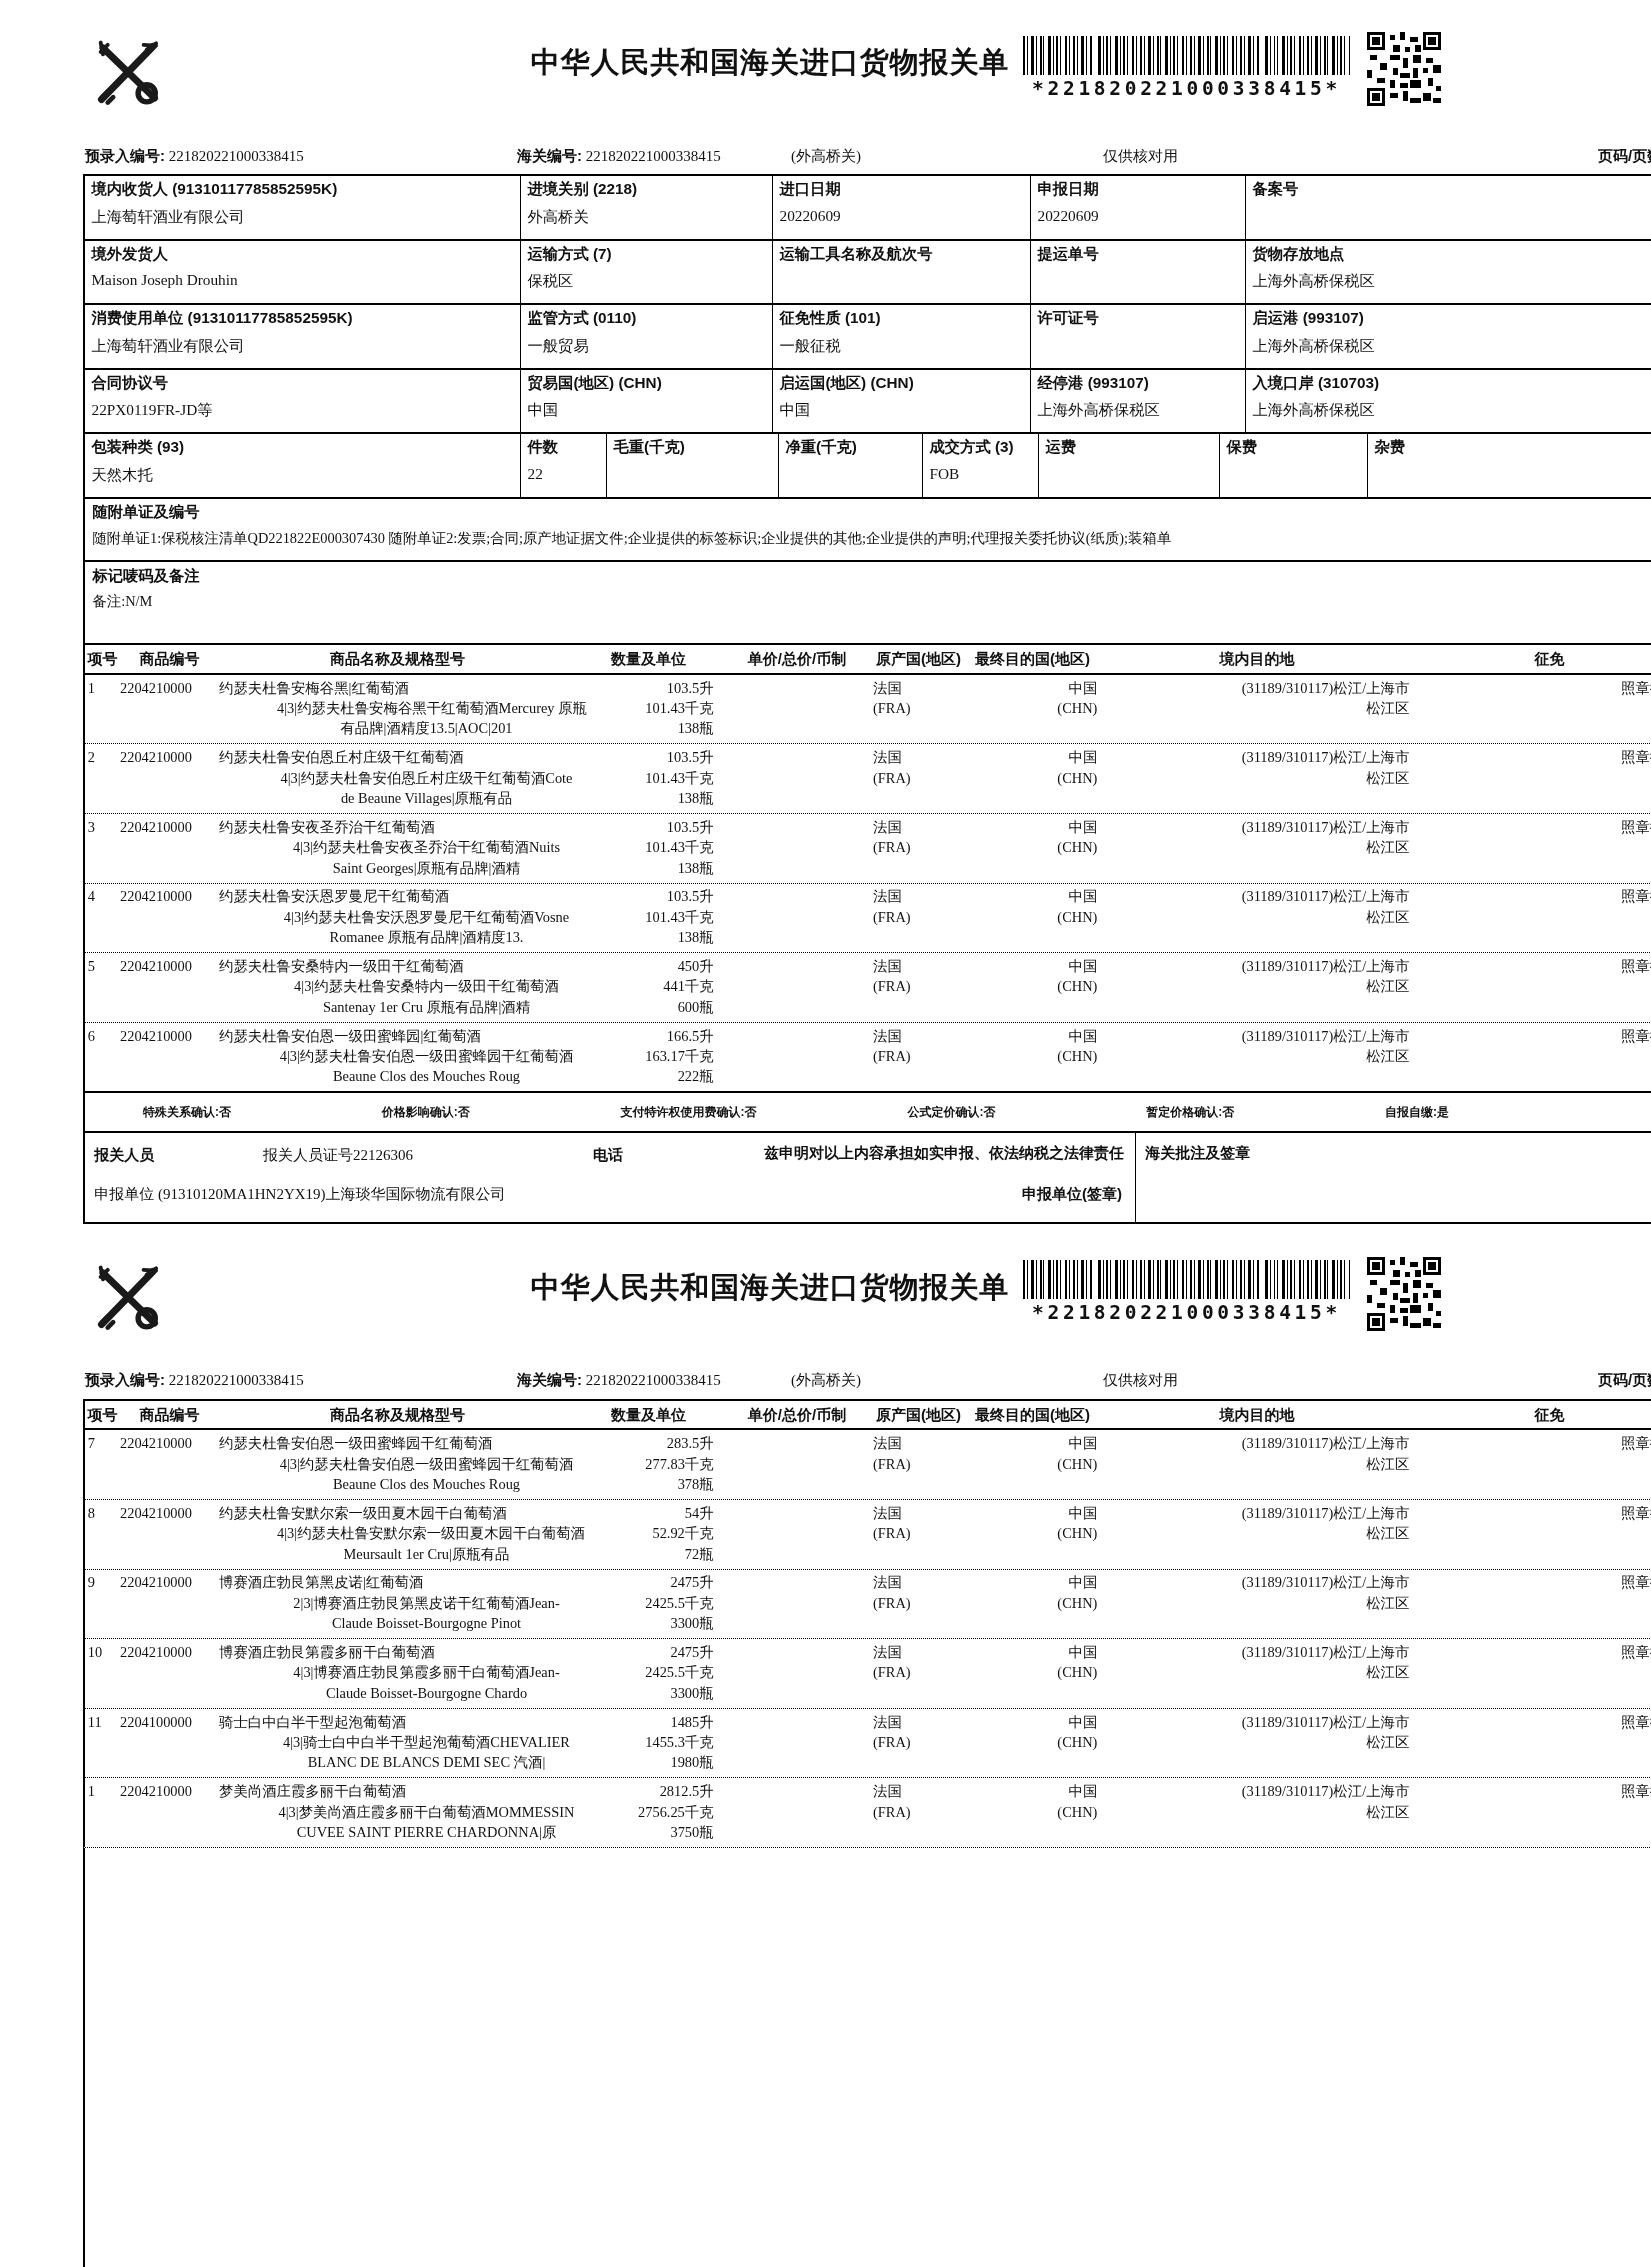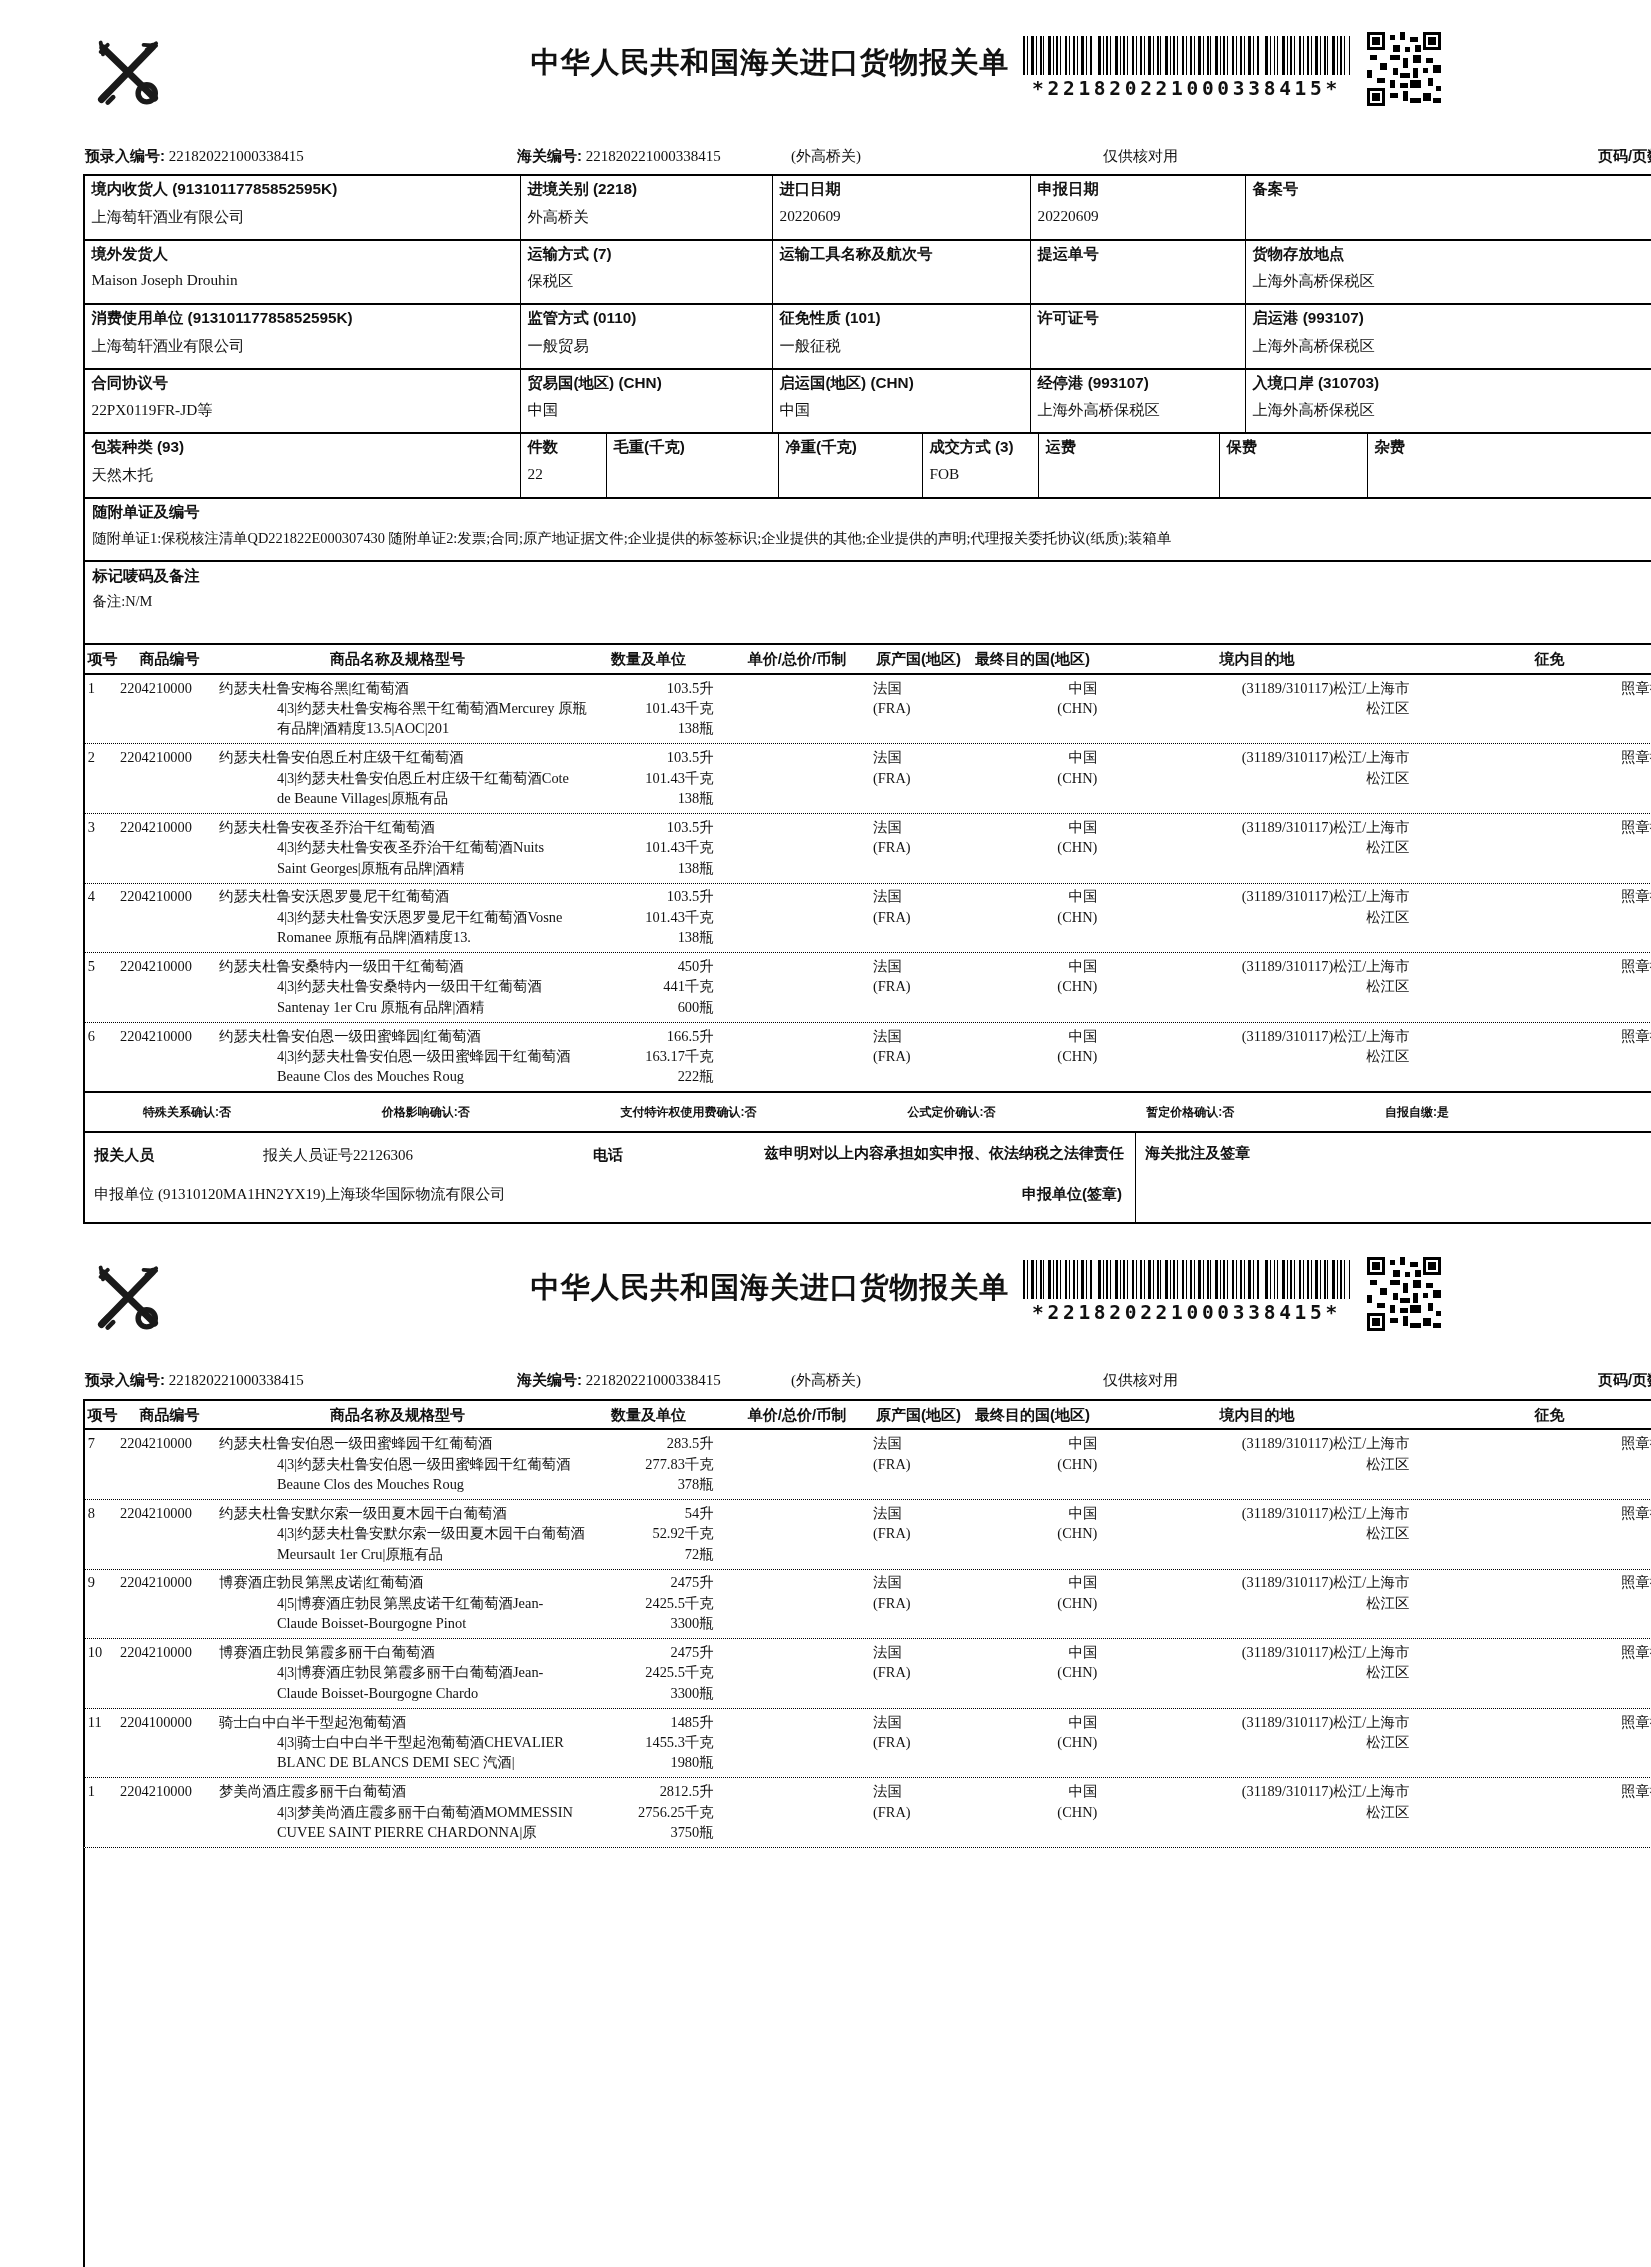--- a/index.html
+++ b/index.html
@@ -64,21 +64,21 @@
     font-family:"Liberation Sans","DejaVu Sans",sans-serif; font-weight:bold; font-size:15px;
     text-align:center; padding:4.6px 0 3.7px; border-bottom:2.8px solid #000; white-space:nowrap;
   }
   .itm {
     display:grid; grid-template-columns:35px 99px 357px 145px 152px 91px 137px 312px 1fr;
     font-size:14.4px; line-height:20.4px; padding:2.8px 0 4.6px; white-space:nowrap;
   }
   .itm + .itm { border-top:1.9px dotted #000; }
   .itm .c-no { padding-left:2.8px; }
   .itm .c-name { overflow:visible; }
-  .itm .c-name .ind { padding-left:58px; }
+  .itm .c-name .ind { padding-left:58px;text-align:center; }
   .itm .c-qty { text-align:right; padding-right:7.4px; }
   .itm .c-origin { text-align:left; padding-right:3.7px; }
   .itm .c-dest { text-align:right; padding-right:3.7px; }
   .itm .c-dom { text-align:right; padding-right:3.7px; }
   .itm .c-levy { text-align:right; padding-right:7.4px; }
 
   
   .confrow {
     border-left:2.8px solid #000; border-right:2.8px solid #000; border-top:2.8px solid #000;
     display:flex; justify-content:space-between; align-items:center;
@@ -682,21 +682,21 @@
   <div class="c-levy">
     <div>照章征税</div>
     <div>(1)</div>
   </div>
 </div>
 <div class="itm">
   <div class="c-no">9</div>
   <div class="c-code">2204210000</div>
   <div class="c-name">
     <div>博赛酒庄勃艮第黑皮诺|红葡萄酒</div>
-    <div class="ind">4|5|博赛酒庄勃艮第黑皮诺干红葡萄酒Jean-</div>
+    <div class="ind">2|3|博赛酒庄勃艮第黑皮诺干红葡萄酒Jean-</div>
     <div class="ind">Claude Boisset-Bourgogne Pinot</div>
   </div>
   <div class="c-qty">
     <div>2475升</div>
     <div>2425.5千克</div>
     <div>3300瓶</div>
   </div>
   <div class="c-price"></div>
   <div class="c-origin">
     <div>法国</div>

